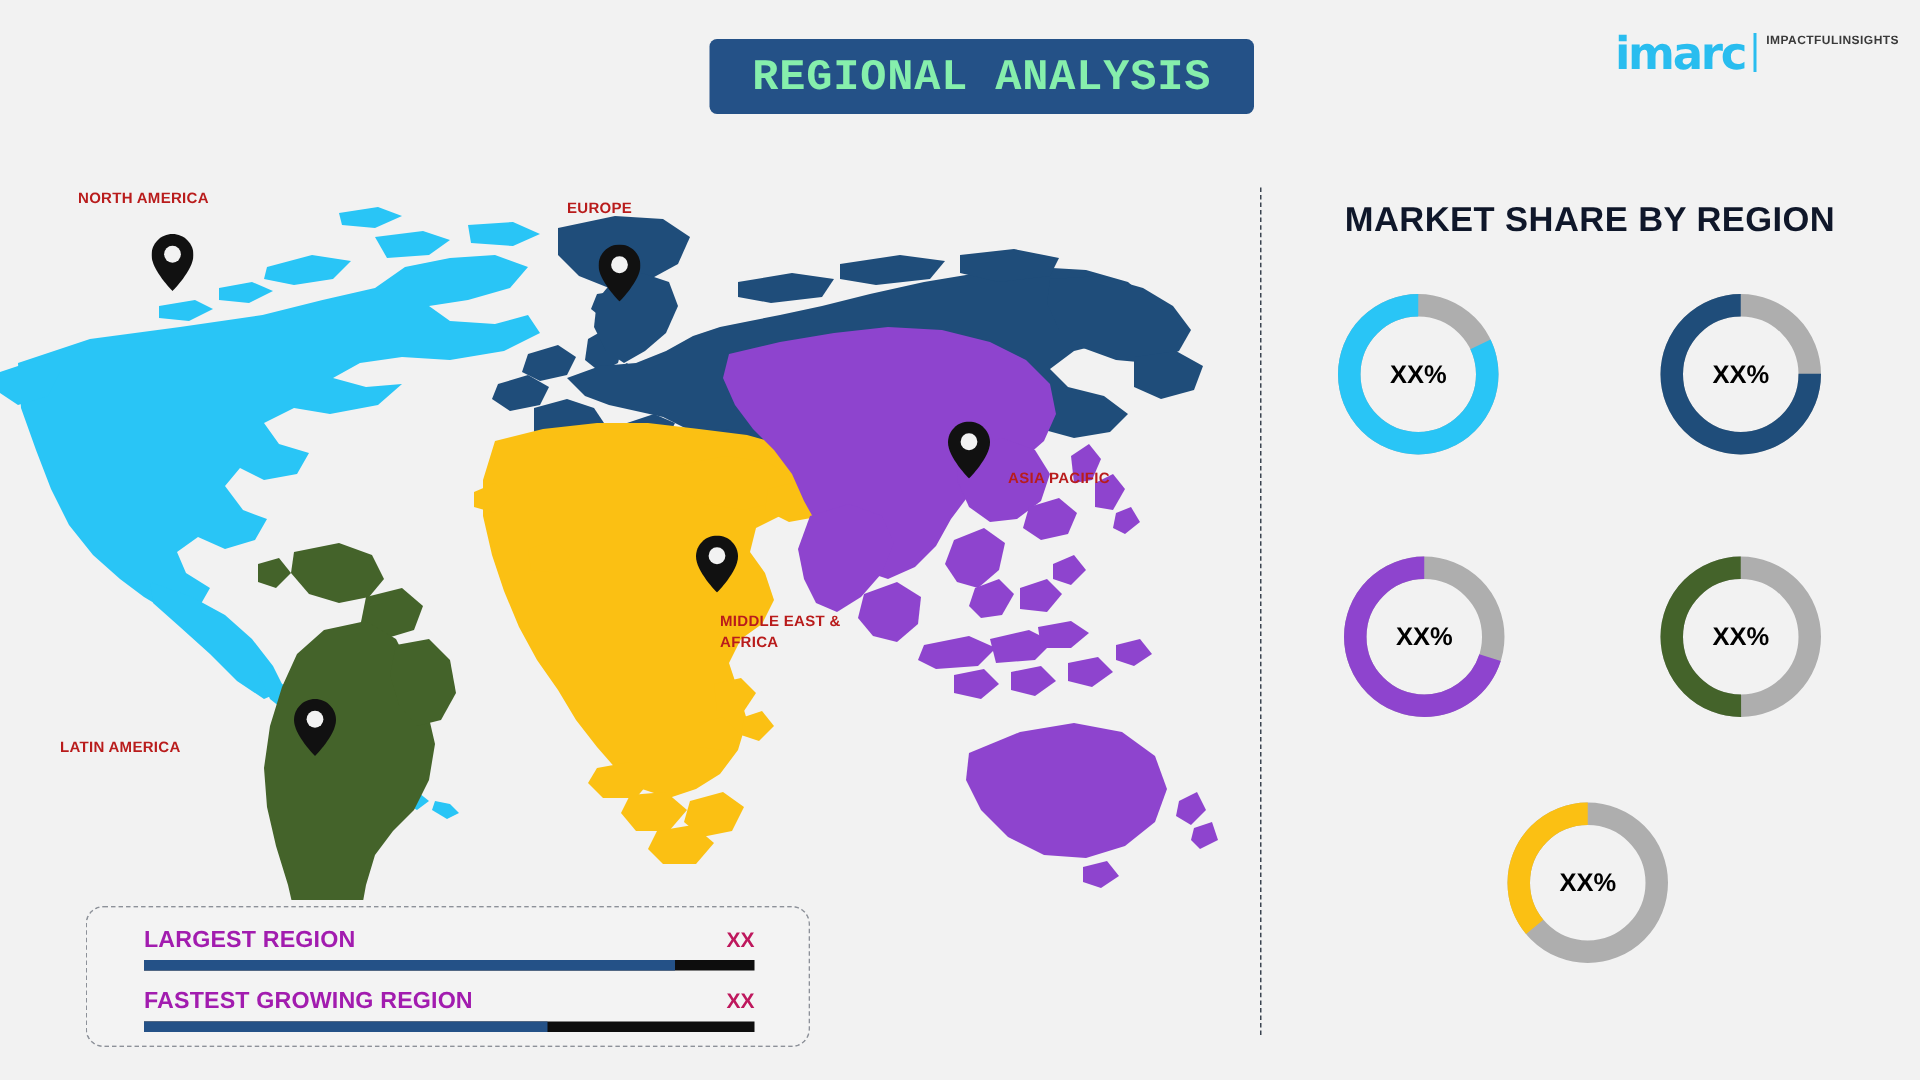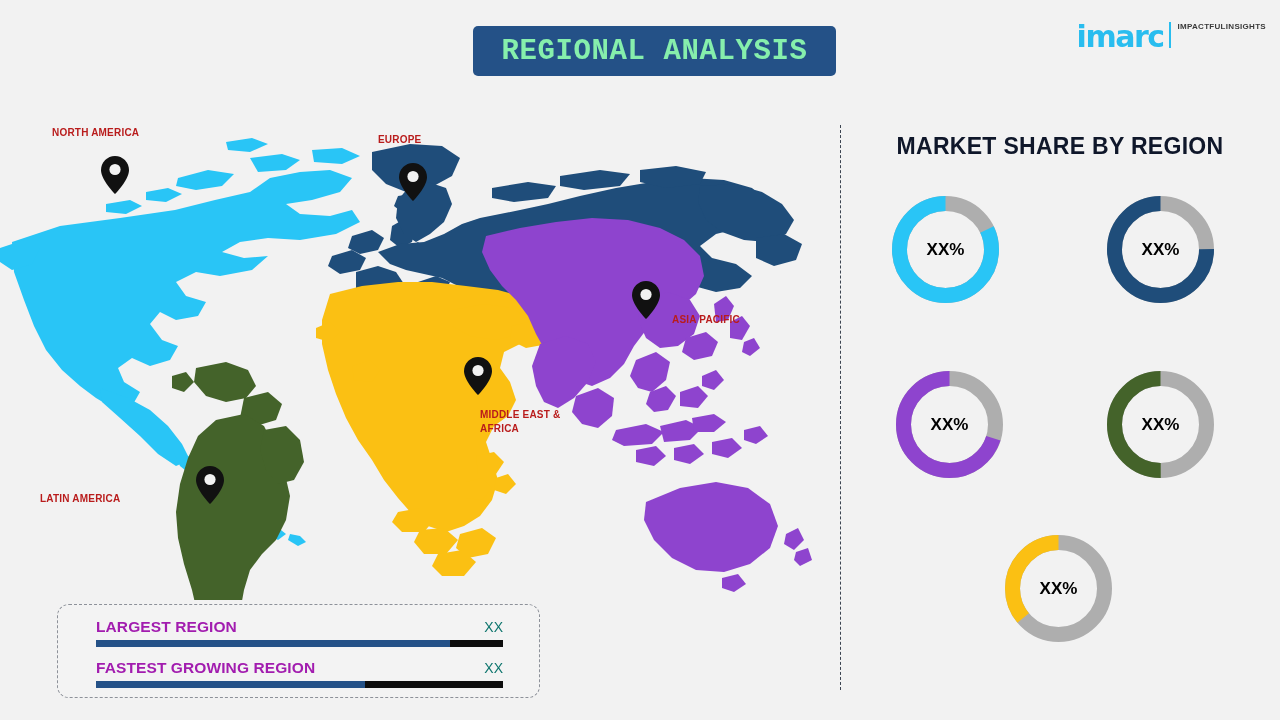--- a/index.html
+++ b/index.html
@@ -114,21 +114,21 @@
   }
   .legend-row { position: relative; height: 41px; }
   .legend-head {
     display: flex; align-items: baseline; justify-content: space-between;
   }
   .legend-name {
     font-size: 15.5px; font-weight: bold; color: #a21caf;
     letter-spacing: 0.1px;
   }
   .legend-val {
-    font-size: 14px; font-weight: normal; color: #0f766e;
+    font-size: 14px; font-weight: bold; color: #be185d;
   }
   .legend-track {
     position: relative;
     margin-top: 4px;
     height: 7px;
     width: 100%;
     background: #0d0d0d;
   }
   .legend-fill {
     position: absolute; left: 0; top: 0; bottom: 0;

